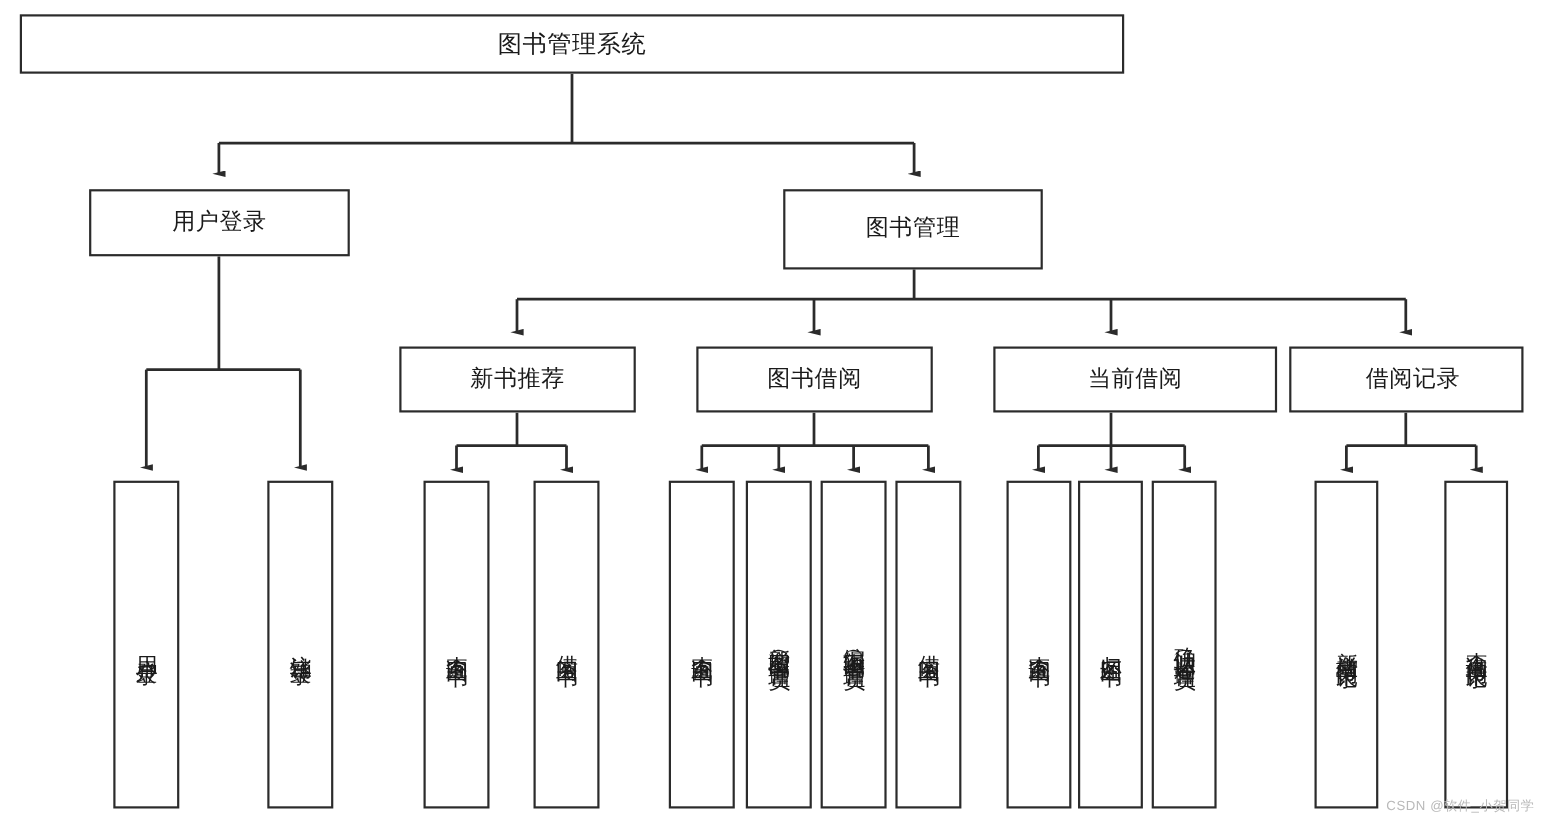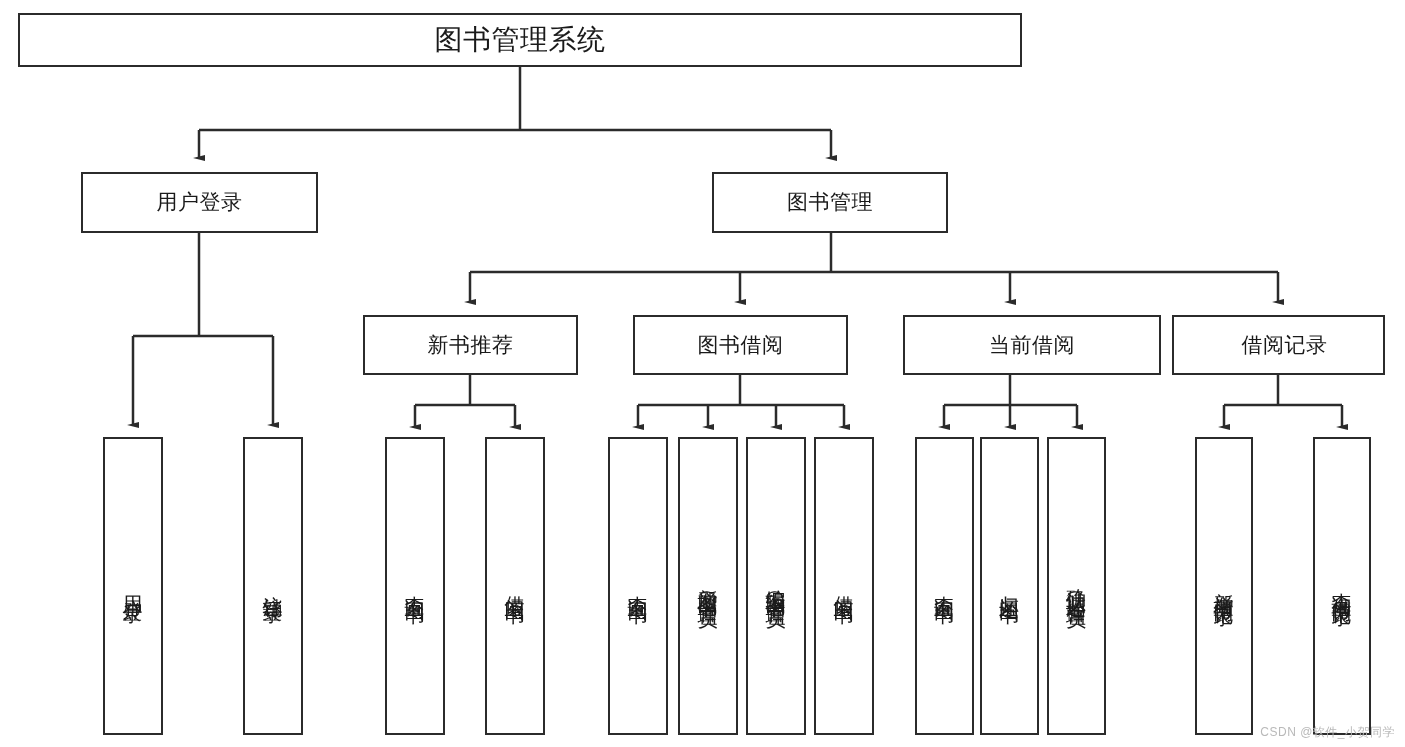--- a/index.html
+++ b/index.html
@@ -39,21 +39,21 @@
     display: block;
     text-align: center;
     line-height: 1.18;
     letter-spacing: 0.5px;
   }
   .node.horiz .label {
     writing-mode: horizontal-tb;
     font-size: 21px;
   }
   .node.root .label {
-    font-size: 28px;
+    font-size: 22px;
   }
   .node.vert {
     align-items: center;
     justify-content: center;
     padding: 6px 0;
   }
   .node.vert .label {
     writing-mode: vertical-rl;
     text-orientation: upright;
     font-size: 20px;
@@ -138,21 +138,21 @@
     </g>
   </svg>
 
   <div class="node root horiz" style="left:18px; top:13px; width:1004px; height:54px;">
     <span class="label">图书管理系统</span>
   </div>
 
   <div class="node horiz" style="left:81px; top:172px; width:237px; height:61px;">
     <span class="label">用户登录</span>
   </div>
-  <div class="node horiz" style="left:712px; top:172px; width:236px; height:61px;">
+  <div class="node horiz" style="left:712px; top:172px; width:236px; height:73px;">
     <span class="label">图书管理</span>
   </div>
 
   <div class="node horiz" style="left:363px; top:315px; width:215px; height:60px;">
     <span class="label">新书推荐</span>
   </div>
   <div class="node horiz" style="left:633px; top:315px; width:215px; height:60px;">
     <span class="label">图书借阅</span>
   </div>
   <div class="node horiz" style="left:903px; top:315px; width:258px; height:60px;">

